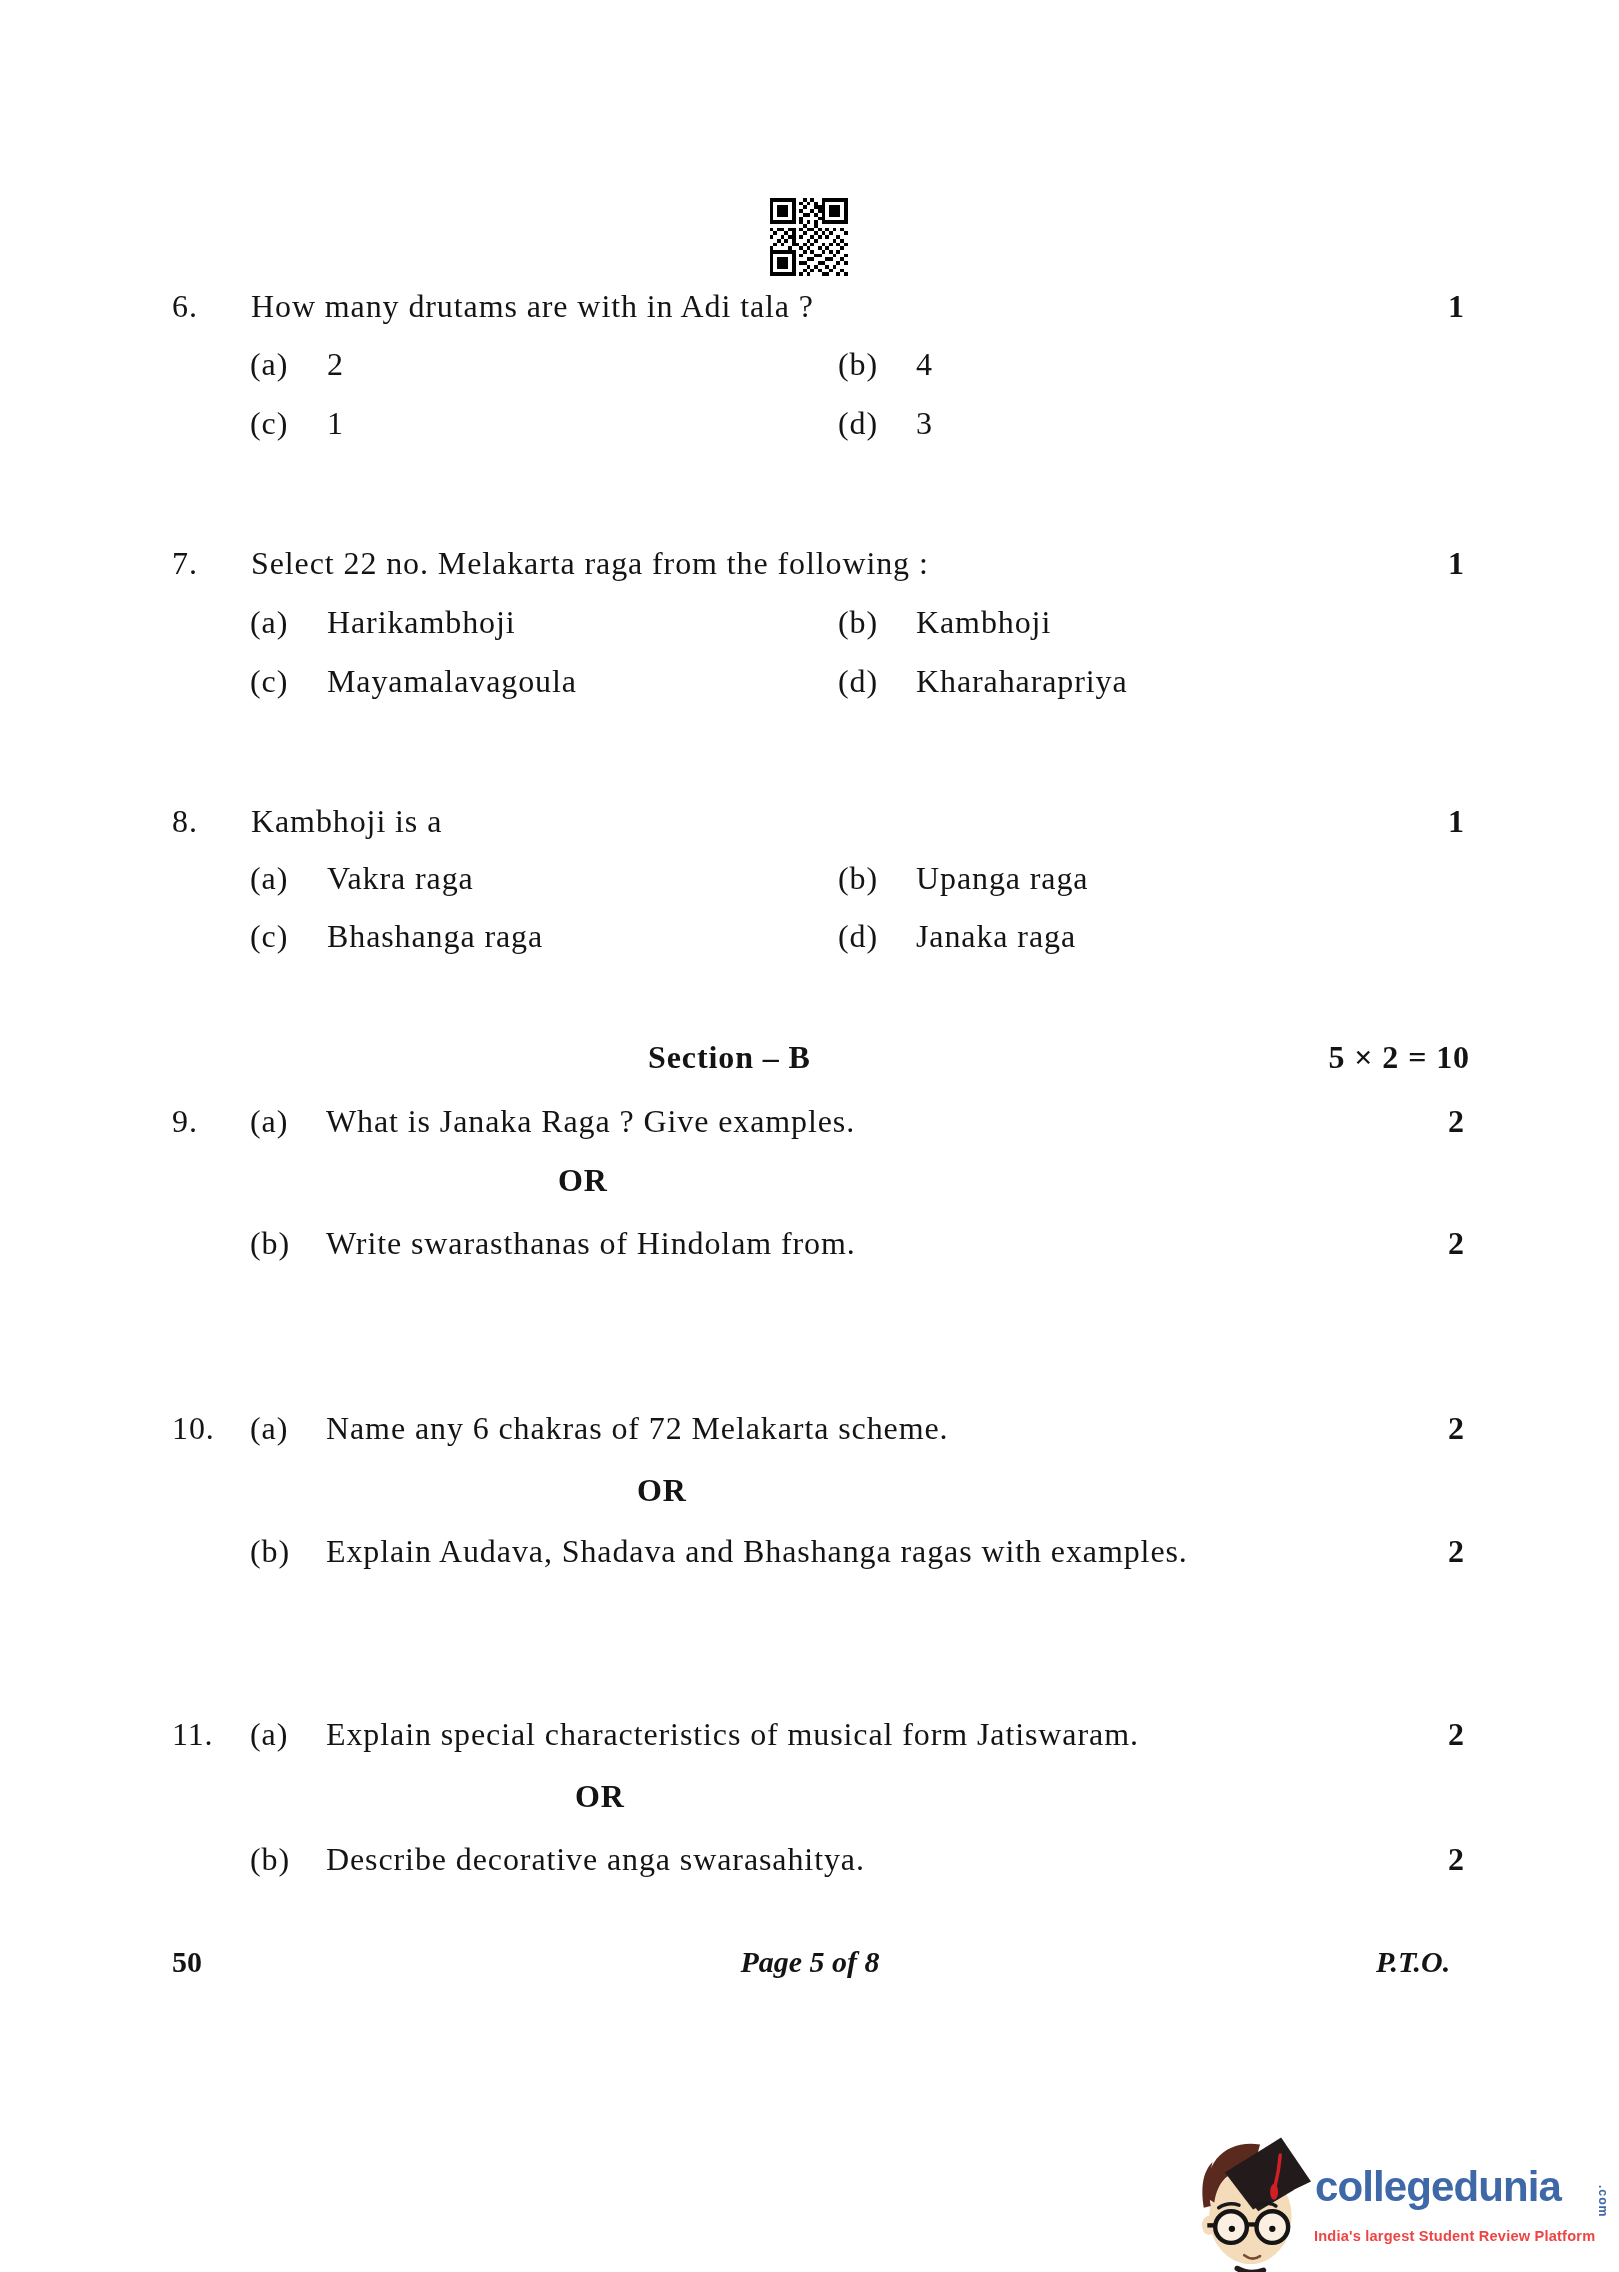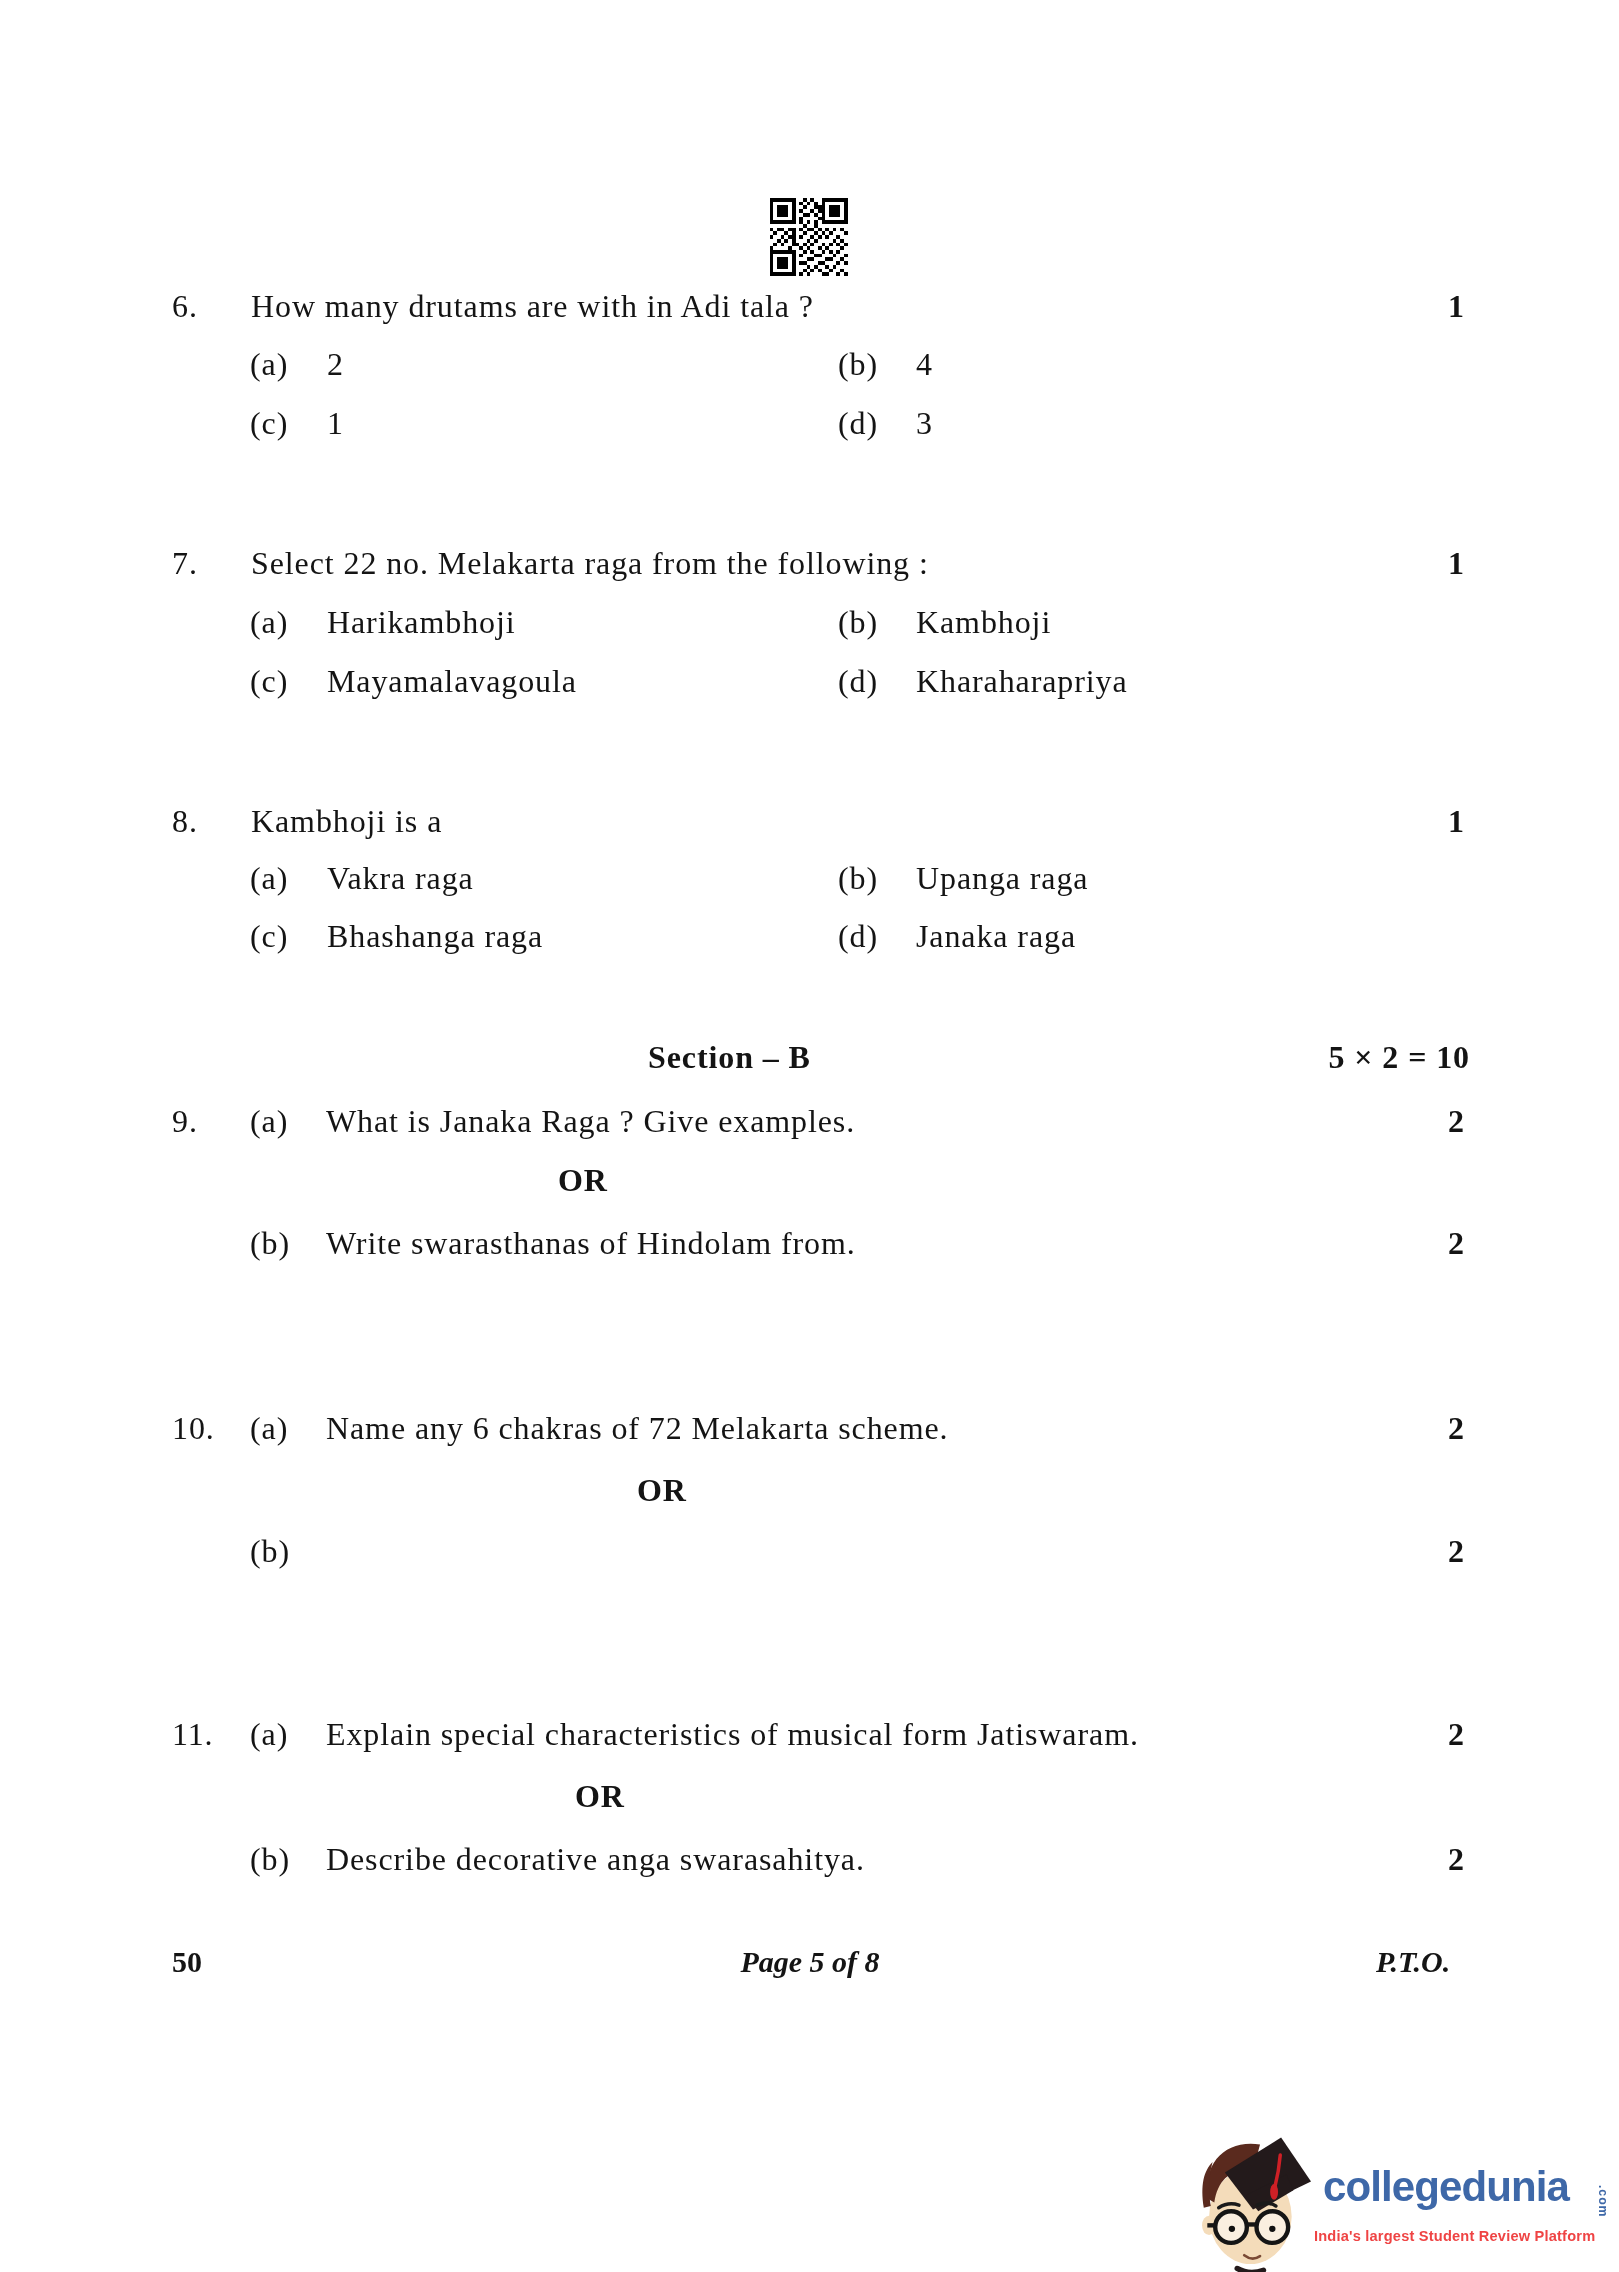--- a/index.html
+++ b/index.html
@@ -20,21 +20,21 @@
   .sq-text{position:absolute;left:326px;}
   .or{position:absolute;font-weight:700;}
   .section-title{position:absolute;left:648px;font-weight:700;}
   .section-marks{position:absolute;right:150px;font-weight:700;}
   .f-code{position:absolute;left:172px;font-weight:700;font-size:30px;}
   .f-page{position:absolute;left:0;width:100%;text-align:center;font-weight:700;font-style:italic;font-size:30px;}
   .f-pto{position:absolute;left:1376px;font-weight:700;font-style:italic;font-size:30px;}
   #qr{position:absolute;left:768px;top:198px;width:81px;height:78px;}
   .logo{position:absolute;left:1179px;top:2116px;width:441px;height:157px;font-family:"Liberation Sans",sans-serif;}
   .mascot{position:absolute;left:16px;top:16px;width:116px;height:141px;}
-  .brand{position:absolute;left:144px;top:48px;font-size:42px;font-weight:700;letter-spacing:-0.9px;line-height:1.1;}
+  .brand{position:absolute;left:136px;top:48px;font-size:42px;font-weight:700;letter-spacing:-0.9px;line-height:1.1;}
   .tld{position:absolute;left:417px;top:69px;writing-mode:vertical-rl;font-size:12.4px;font-weight:700;letter-spacing:0.9px;}
   .tagline{position:absolute;left:135px;top:112px;font-size:14.6px;font-weight:700;letter-spacing:0.2px;}
 </style>
 </head>
 <body>
 
 <div id="page">
 
   <svg id="qr" viewBox="0 0 21 21" shape-rendering="crispEdges">
     <rect x="0" y="0" width="21" height="21" fill="#fff"></rect>
@@ -133,20 +133,21 @@
     <span class="qnum t">10.</span>
     <span class="sq-lab t">(a)</span>
     <span class="sq-text t">Name any 6 chakras of 72 Melakarta scheme.</span>
     <span class="marks t">2</span>
   </div>
   <div class="row" style="top:1472px">
     <span class="or t" style="left:637px">OR</span>
   </div>
   <div class="row" style="top:1533px">
     <span class="sq-lab t">(b)</span>
+    <span class="sq-text t">Explain Audava, Shadava and Bhashanga ragas with examples.</span>
     <span class="marks t">2</span>
   </div>
 
   <div class="row" style="top:1716px">
     <span class="qnum t">11.</span>
     <span class="sq-lab t">(a)</span>
     <span class="sq-text t">Explain special characteristics of musical form Jatiswaram.</span>
     <span class="marks t">2</span>
   </div>
   <div class="row" style="top:1778px">

